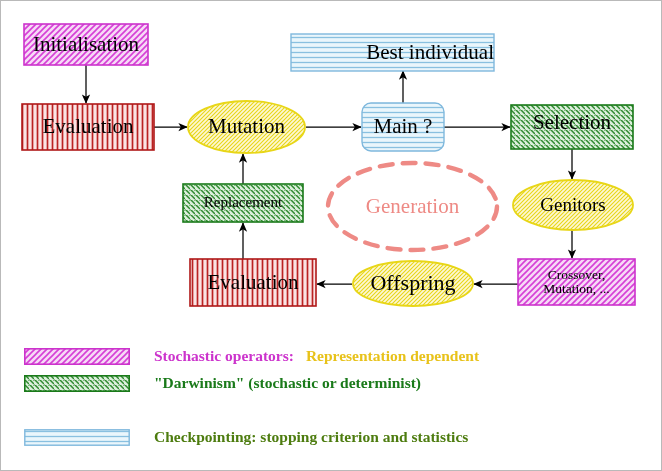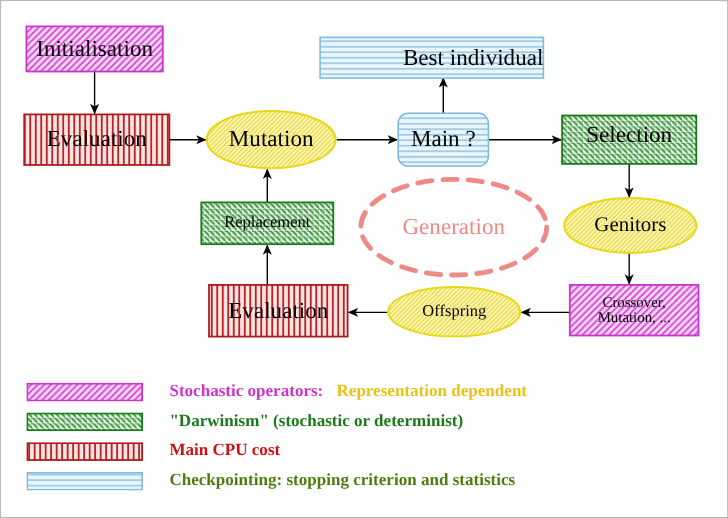--- a/index.html
+++ b/index.html
@@ -150,21 +150,21 @@
 </div>
 
 <div class="node" style="left:513px;top:180px;width:120px;height:50px;font-size:19px;">
   <span class="nlabel">Genitors</span>
 </div>
 
 <div class="node" style="left:190px;top:259px;width:126px;height:47px;font-size:21px;">
   <span class="nlabel">Evaluation</span>
 </div>
 
-<div class="node" style="left:353px;top:261px;width:120px;height:45px;font-size:15px;">
+<div class="node" style="left:353px;top:261px;width:120px;height:45px;font-size:22px;">
   <span class="nlabel">Offspring</span>
 </div>
 
 <div class="node" style="left:518px;top:259px;width:117px;height:46px;font-size:13.5px;">
   <span class="nlabel">Crossover,
 Mutation, ...</span>
 </div>
 
 <div id="legend">
 
@@ -177,26 +177,20 @@
     </span>
   </div>
 
   <div class="leg-row" style="top:34px;">
     <svg class="leg-sw" viewBox="0 0 106 17" xmlns="http://www.w3.org/2000/svg">
       <rect x="0.8" y="0.8" width="104.4" height="15.4" fill="url(#pat-green-diag)" stroke="#1a7a1a" stroke-width="1.6"></rect>
     </svg>
     <span class="leg-txt" style="color:#1a7a1a;">"Darwinism" (stochastic or determinist)</span>
   </div>
 
-  <div class="leg-row" style="top:61px;">
-    <svg class="leg-sw" viewBox="0 0 106 17" xmlns="http://www.w3.org/2000/svg">
-      <rect x="0.8" y="0.8" width="104.4" height="15.4" fill="url(#pat-red-vert)" stroke="#b01818" stroke-width="1.6"></rect>
-    </svg>
-    <span class="leg-txt" style="color:#cc1111;">Main CPU cost</span>
-  </div>
 
   <div class="leg-row" style="top:88px;">
     <svg class="leg-sw" viewBox="0 0 106 17" xmlns="http://www.w3.org/2000/svg">
       <rect x="0.8" y="0.8" width="104.4" height="15.4" fill="url(#pat-blue-horz)" stroke="#7fb8dd" stroke-width="1.4"></rect>
     </svg>
     <span class="leg-txt" style="color:#4d7c0f;">Checkpointing: stopping criterion and statistics</span>
   </div>
 
 </div>
 

